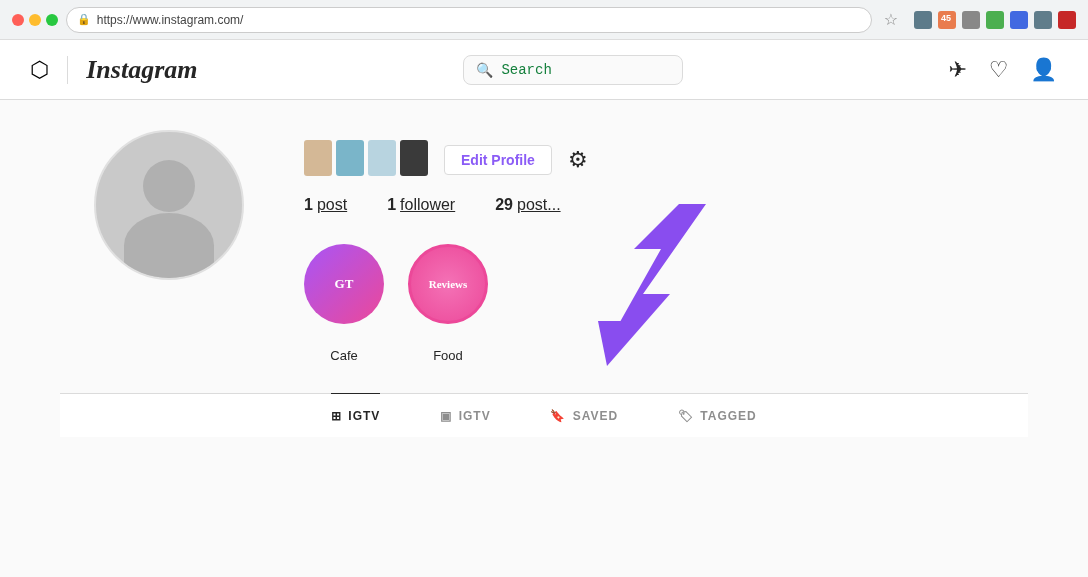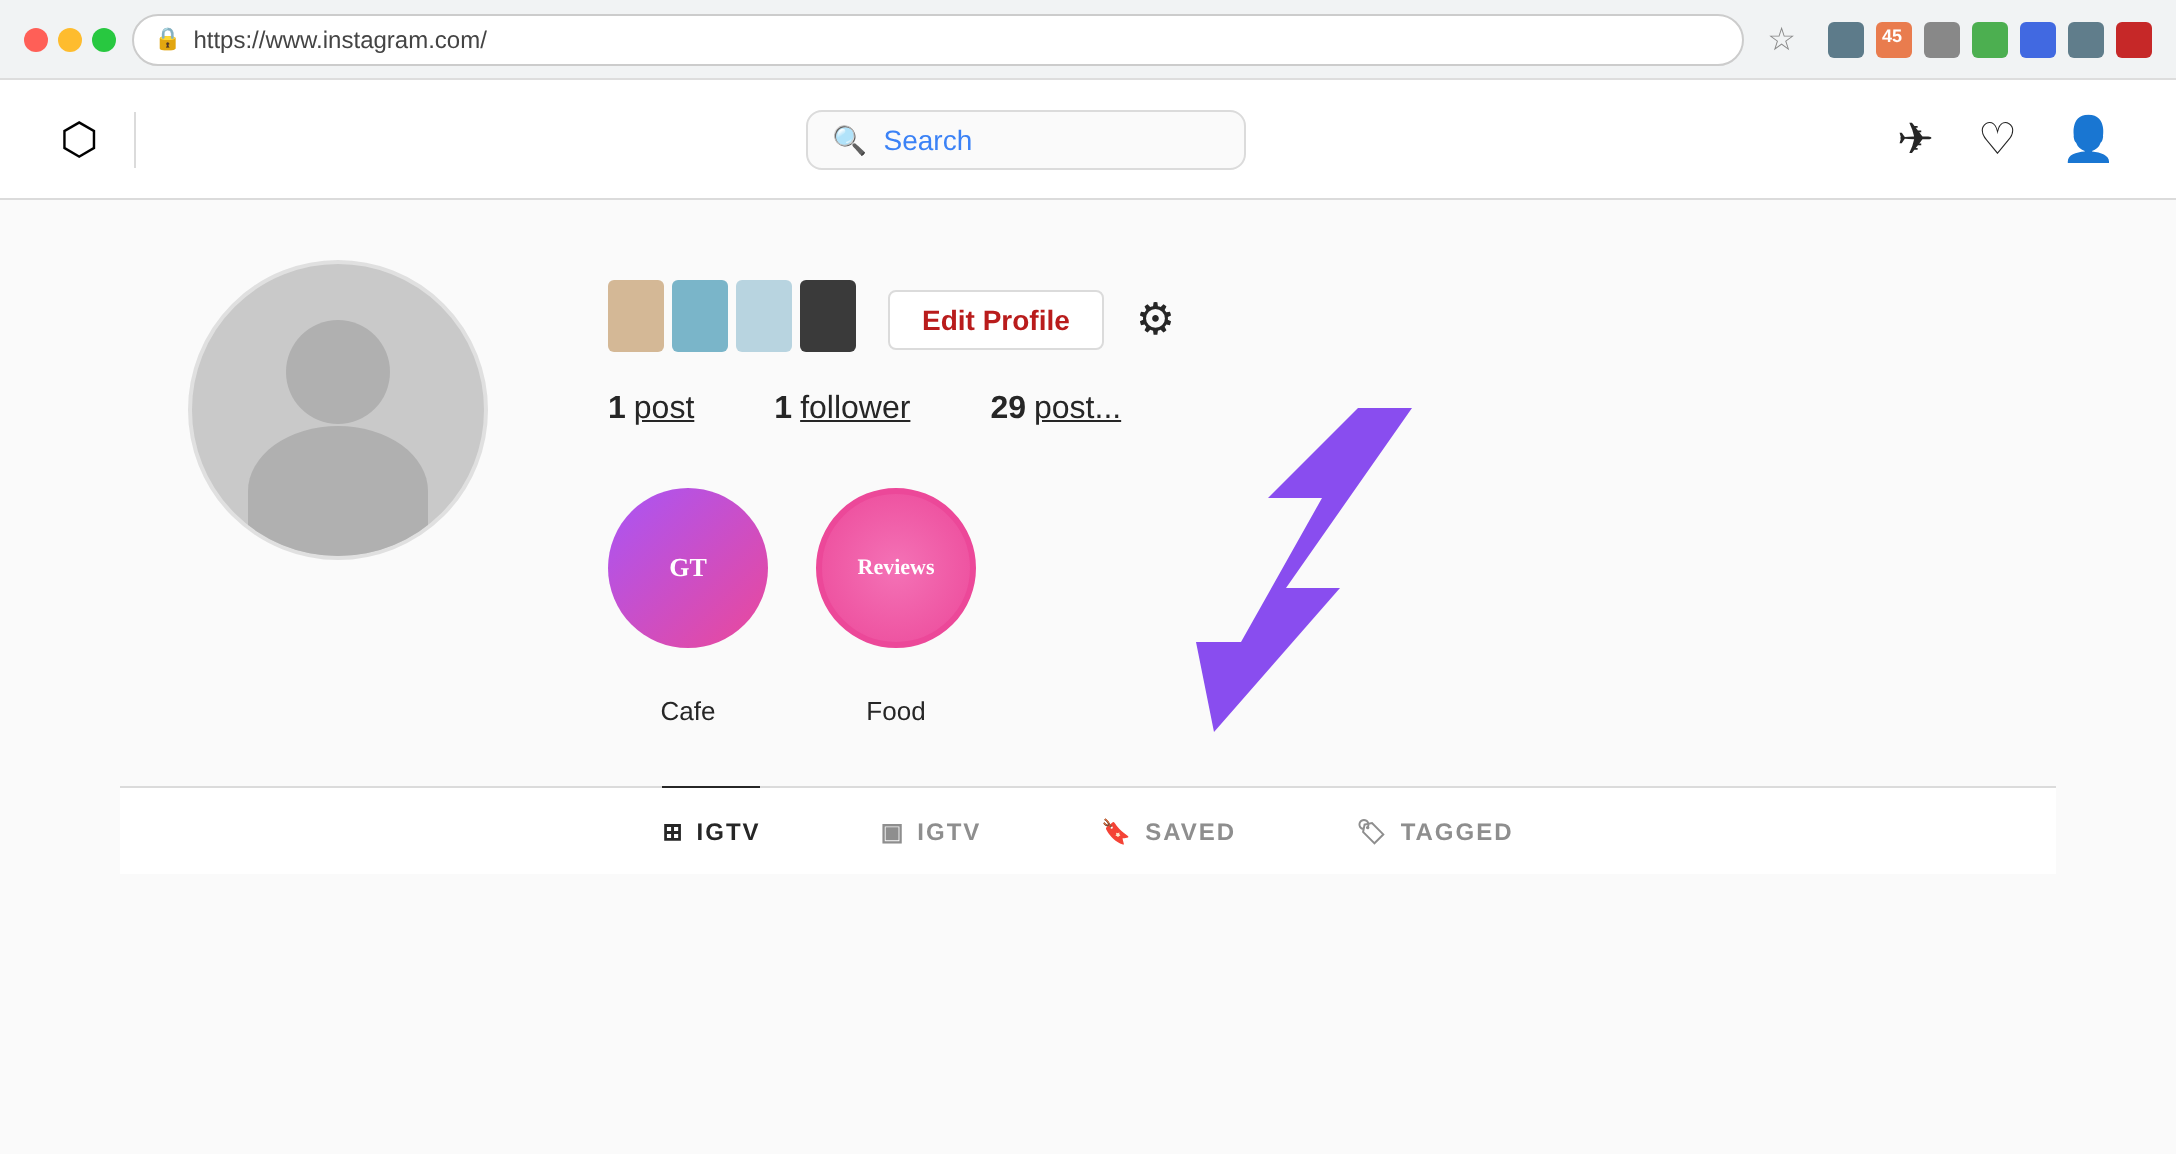--- a/index.html
+++ b/index.html
@@ -131,21 +131,21 @@
       padding-top: 10px;
     }
 
     .edit-profile-btn {
       background: #fff;
       border: 1px solid #dbdbdb;
       border-radius: 4px;
       padding: 6px 16px;
       font-size: 14px;
       font-weight: 600;
-      color: #b91c1c;
+      color: #8b5cf6;
       cursor: pointer;
     }
 
     .settings-icon {
       font-size: 22px;
       color: #262626;
       cursor: pointer;
     }
 
     .stats-row {
@@ -294,25 +294,26 @@
       <div class="browser-ext" style="background:#4169e1;"></div>
       <div class="browser-ext" style="background:#607d8b;"></div>
       <div class="browser-ext" style="background:#c62828;"></div>
     </div>
   </div>
 
   <div class="top-nav">
     <div class="logo-area">
       <span class="ig-icon">⬡</span>
       <div class="logo-divider"></div>
+      <span class="ig-logo">Instagram</span>
     </div>
     <div class="nav-spacer"></div>
     <div class="search-bar">
       <span class="search-icon-small">🔍</span>
-      <span style="color:#3b82f6; font-size:14px;">Search</span>
+      <span style="color:#15803d; font-size:14px;font-family:Liberation Mono, monospace;">Search</span>
     </div>
     <div class="nav-spacer"></div>
     <div class="nav-icons">
       <span class="nav-icon">✈</span>
       <span class="nav-icon">♡</span>
       <span class="nav-icon">👤</span>
     </div>
   </div>
 
   <div class="main-content">

